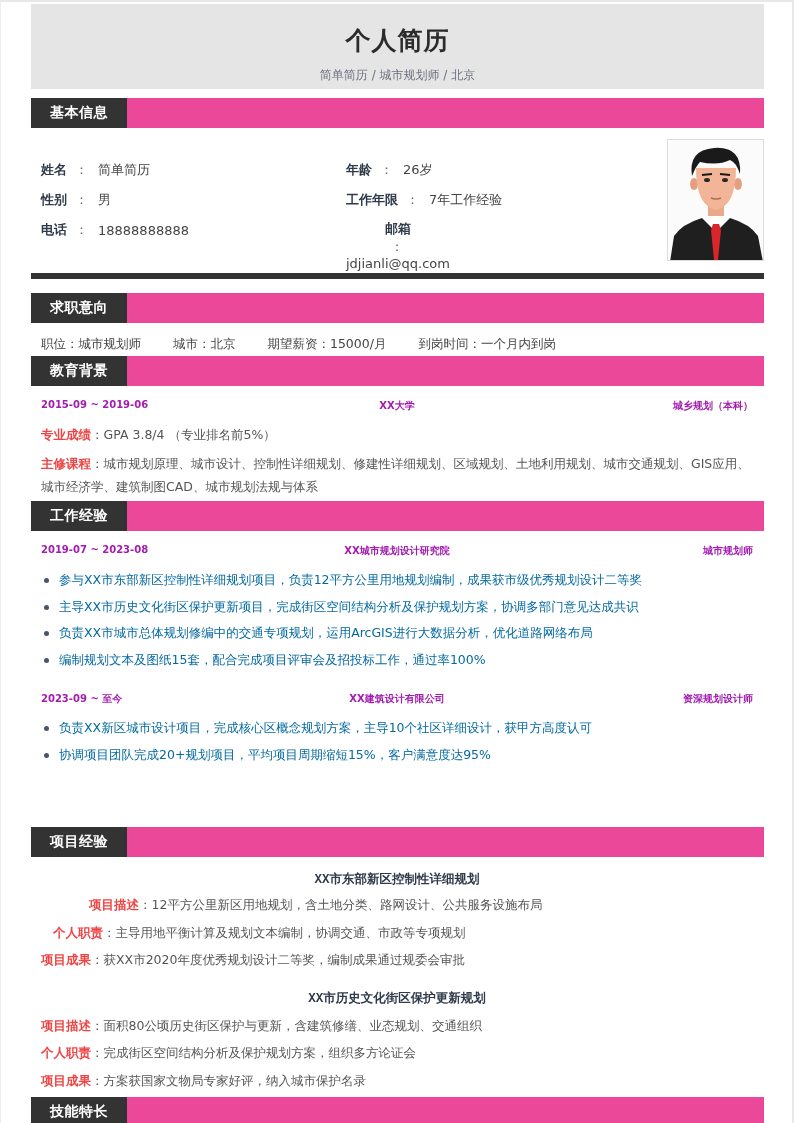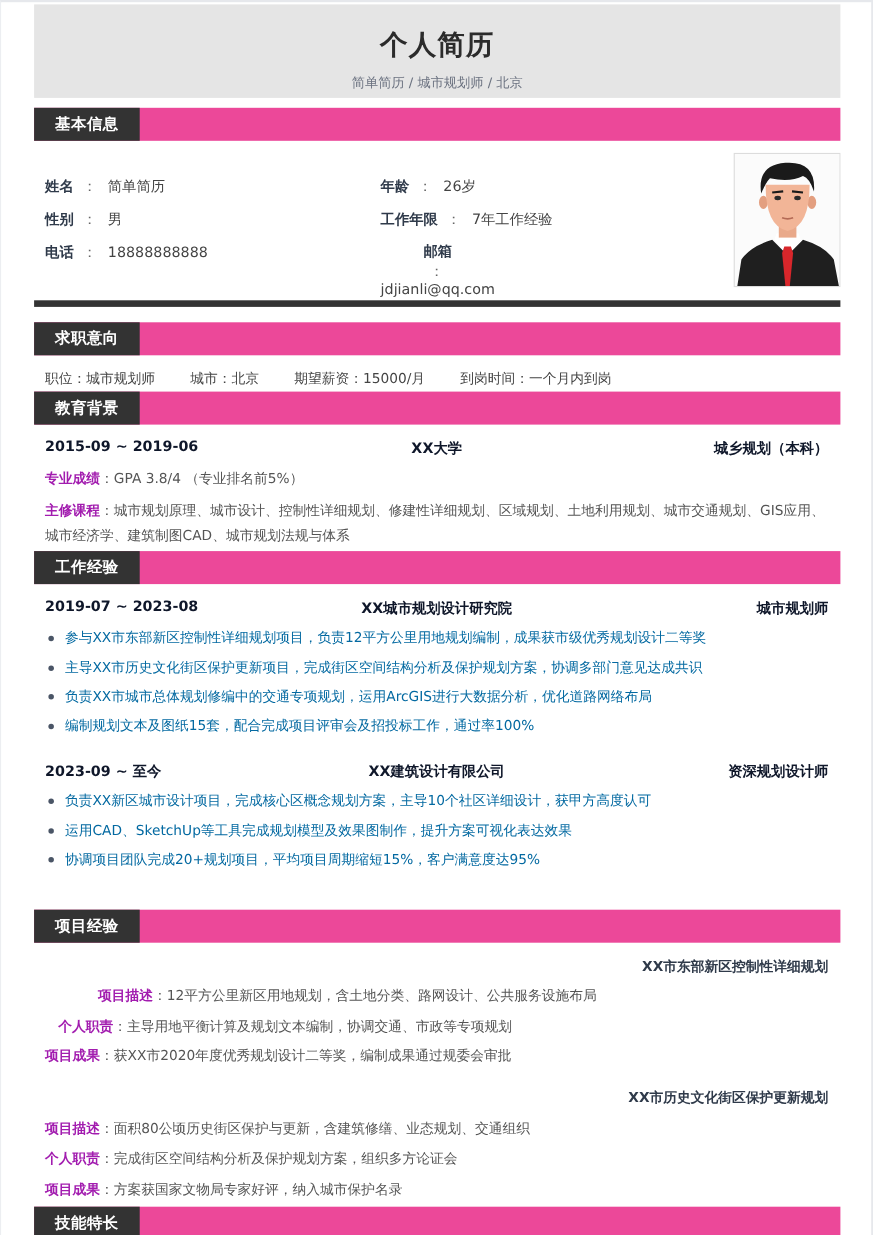--- a/index.html
+++ b/index.html
@@ -51,35 +51,35 @@
     border: 1px solid #dcdcdc; background: #fafafa; overflow: hidden;
   }
   .divider-thick {
     position: absolute; left: 31px; top: 273px; width: 733px; height: 6px;
     background: #333333;
   }
 
   .intent-line { position: absolute; left: 41px; top: 336px; font-size: 12.5px; color: #444; white-space: nowrap; }
   .intent-line span { margin-right: 28px; }
 
-  .row3 { position: absolute; left: 41px; width: 712px; height: 20px; font-size: 13px; font-weight: bold; color: #0f172a; }
+  .row3 { position: absolute; left: 41px; width: 712px; height: 20px; font-size: 10px; font-weight: bold; color: #a21caf; }
   .row3 .l { position: absolute; left: 0; top: 0; }
   .row3 .c { position: absolute; left: 0; right: 0; top: 0; text-align: center; }
   .row3 .r { position: absolute; right: 0; top: 0; }
 
   .text-line { position: absolute; left: 41px; width: 715px; font-size: 12.5px; color: #555; line-height: 22px; }
-  .text-line .k { font-weight: bold; color: #a21caf; }
+  .text-line .k { font-weight: bold; color: #ef4444; }
 
   .bullets { position: absolute; left: 41px; width: 715px; list-style: none; }
   .bullets li { position: relative; padding-left: 18px; font-size: 12.5px; color: #0369a1; height: 26.5px; line-height: 20px; white-space: nowrap; }
   .bullets li::before {
     content: ""; position: absolute; left: 3px; top: 8px; width: 5px; height: 5px; border-radius: 50%; background: #4a5566;
   }
 
-  .proj-title { position: absolute; left: 41px; width: 712px; text-align: right; font-size: 12.5px; font-weight: bold; color: #2f3a4a; }
+  .proj-title { position: absolute; left: 41px; width: 712px; text-align: center; font-size: 12.5px; font-weight: bold; color: #2f3a4a; font-family: Liberation Mono, monospace; }
 </style>
 </head>
 <body>
 
 <div class="page-frame"></div>
 
 <div class="header">
   <div class="header-title">个人简历</div>
   <div class="header-sub">简单简历 / 城市规划师 / 北京</div>
 </div>
@@ -189,21 +189,20 @@
   <li>编制规划文本及图纸15套，配合完成项目评审会及招投标工作，通过率100%</li>
 </ul>
 
 <div class="row3" style="top:692px;">
   <span class="l">2023-09 ~ 至今</span>
   <span class="c">XX建筑设计有限公司</span>
   <span class="r">资深规划设计师</span>
 </div>
 <ul class="bullets" style="top:718px;">
   <li>负责XX新区城市设计项目，完成核心区概念规划方案，主导10个社区详细设计，获甲方高度认可</li>
-  <li>运用CAD、SketchUp等工具完成规划模型及效果图制作，提升方案可视化表达效果</li>
   <li>协调项目团队完成20+规划项目，平均项目周期缩短15%，客户满意度达95%</li>
 </ul>
 
 <div class="section-bar" style="top:827px;">
   <div class="tab">项目经验</div>
 </div>
 <div class="proj-title" style="top:871px;">XX市东部新区控制性详细规划</div>
 <div class="text-line" style="top:894px;margin-left:48px;">
   <span class="k">项目描述</span><span>：12平方公里新区用地规划，含土地分类、路网设计、公共服务设施布局</span>
 </div>

